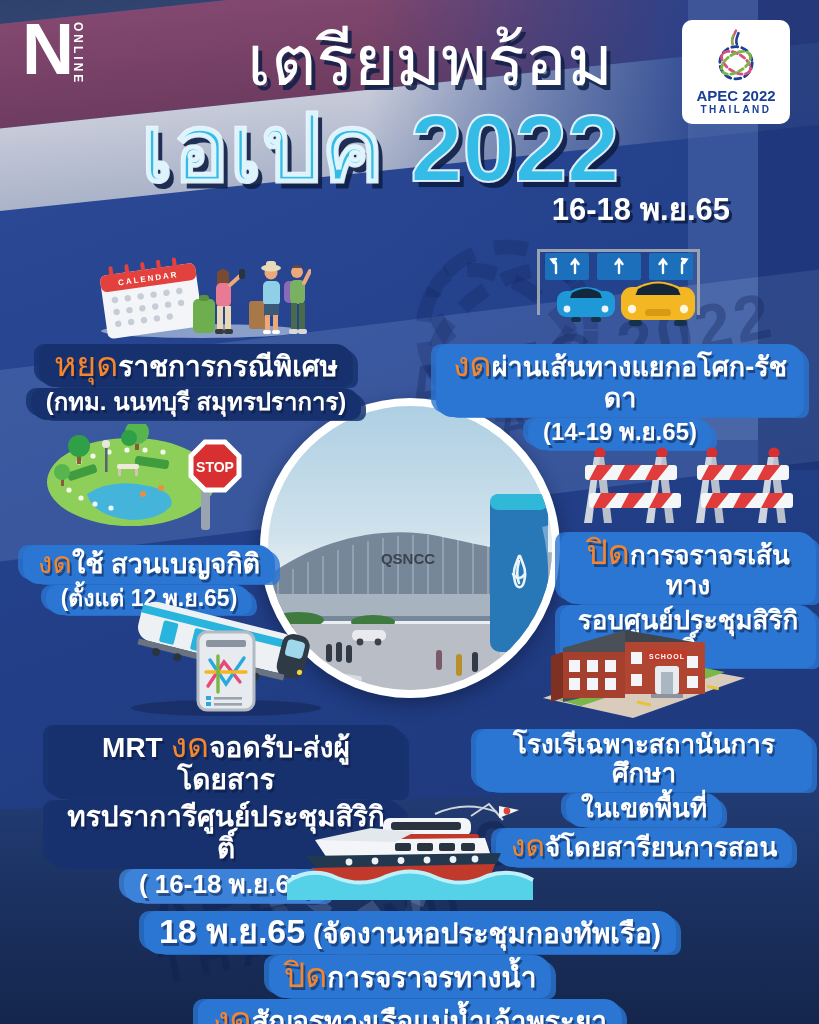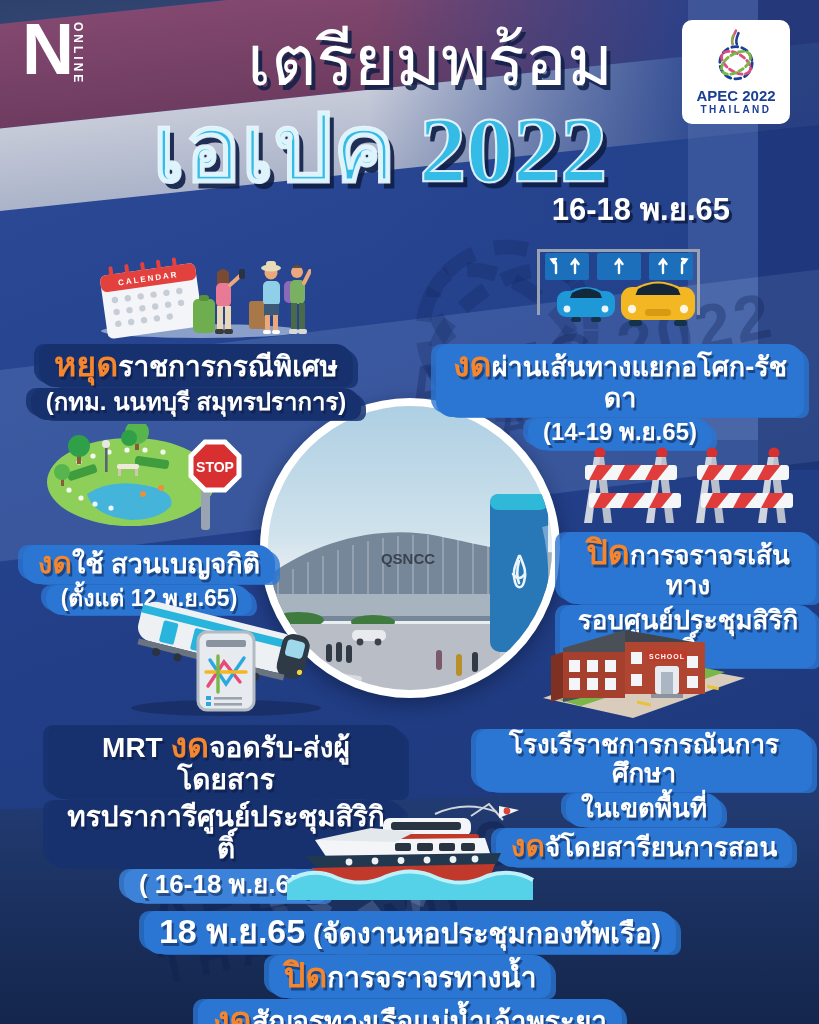--- a/index.html
+++ b/index.html
@@ -33,35 +33,35 @@
   
   .n-logo{position:absolute;left:22px;top:16px;z-index:4;display:flex;align-items:flex-start;}
   .n-logo .n{color:#fff;font-size:72px;font-weight:900;line-height:.92;letter-spacing:-4px;}
   .n-logo .online{writing-mode:vertical-rl;color:#fff;font-size:12px;font-weight:700;letter-spacing:3px;margin:6px 0 0 1px;}
   .title1{position:absolute;left:150px;top:26px;width:560px;z-index:3;text-align:center;
     color:#fff;font-size:70px;font-weight:400;line-height:1;
     text-shadow:4px 5px 0 rgba(14,30,70,.85);}
   .title2{position:absolute;left:90px;top:102px;width:580px;z-index:3;text-align:center;
     font-size:94px;font-weight:800;line-height:1;color:#35bce6;
     -webkit-text-stroke:2px rgba(240,250,255,.9);
-    text-shadow:5px 6px 0 rgba(14,30,70,.9);font-family:Liberation Serif, serif;}
+    text-shadow:5px 6px 0 rgba(14,30,70,.9);}
   .date-line{position:absolute;left:400px;top:184px;width:330px;z-index:3;text-align:right;
     color:#fff;font-size:31px;font-weight:800;text-shadow:3px 3px 0 rgba(14,30,70,.9);}
   .apec-card{position:absolute;left:682px;top:20px;width:108px;height:104px;z-index:4;
     background:#fff;border-radius:10px;display:flex;flex-direction:column;align-items:center;justify-content:center;}
   .apec-card .t1{color:#1b3f94;font-size:15px;font-weight:800;line-height:1.05;}
   .apec-card .t2{color:#1b3f94;font-size:10px;font-weight:700;letter-spacing:2.5px;line-height:1.2;}
   
   .sec{position:absolute;z-index:3;text-align:center;}
   .line{line-height:1.12;margin-top:1px;text-shadow:2px 3px 0 rgba(10,22,55,.5);}
   .brush{display:inline-block;padding:1px 15px 4px;border-radius:12px 18px 10px 16px;}
   .b-blue{background:#2a76d2;box-shadow:7px 3px 0 -2px rgba(42,118,210,.8),-7px -2px 0 -2px rgba(42,118,210,.8);}
   .b-navy{background:#16316e;box-shadow:7px 3px 0 -2px rgba(22,49,110,.85),-7px -2px 0 -2px rgba(22,49,110,.85);}
   .b-lblue{background:#3c82d8;box-shadow:7px 3px 0 -2px rgba(60,130,216,.8),-7px -2px 0 -2px rgba(60,130,216,.8);}
-  .kw{color:#f5862e;font-weight:700;margin-top:7px;}
+  .kw{color:#f5862e;font-weight:400;margin-top:7px;}
   .tw{color:#fff;font-weight:700;}
   .fs34{font-size:34px;} .fs30{font-size:30px;} .fs28{font-size:28px;} .fs27{font-size:27px;}
   .fs26{font-size:26px;} .fs24{font-size:24px;} .fs23{font-size:23px;margin-top:7px;}
   .sec-holiday{left:28px;top:243px;width:336px;}
   .sec-asoke{left:436px;top:243px;width:368px;}
   .sec-park{left:18px;top:424px;width:262px;}
   .sec-road{left:560px;top:443px;width:256px;}
   .sec-mrt{left:48px;top:598px;width:356px;}
   .sec-school{left:476px;top:602px;width:336px;}
   .sec-boat{left:108px;top:798px;width:604px;z-index:3;}
@@ -512,21 +512,21 @@
           <rect x="132" y="70" width="12" height="22" fill="#aab6c2"></rect>
           <rect x="122" y="92" width="32" height="4" fill="#8a939e"></rect>
         </g>
         <g fill="#e8c23a">
             <rect x="108" y="100" width="14" height="3" transform="rotate(12 115 101)"></rect>
             <rect x="178" y="84" width="12" height="3" transform="rotate(12 184 85)"></rect>
           </g>
       </svg>
     </span>
     <div class="line">
-      <span class="brush b-blue"><span class="tw fs26">โรงเรีราชการกรณันการศึกษา</span></span>
+      <span class="brush b-blue"><span class="tw fs26">โรงเรีเฉพาะสถานันการศึกษา</span></span>
     </div>
     <div class="line">
       <span class="brush b-blue"><span class="tw fs26">ในเขตพื้นที่</span></span>
     </div>
     <div class="line">
       <span class="brush b-blue"><span class="kw fs32 fs30">งด</span><span class="tw fs26">จัโดยสารียนการสอน</span></span>
     </div>
   </div>
 
   <div class="sec sec-boat">

